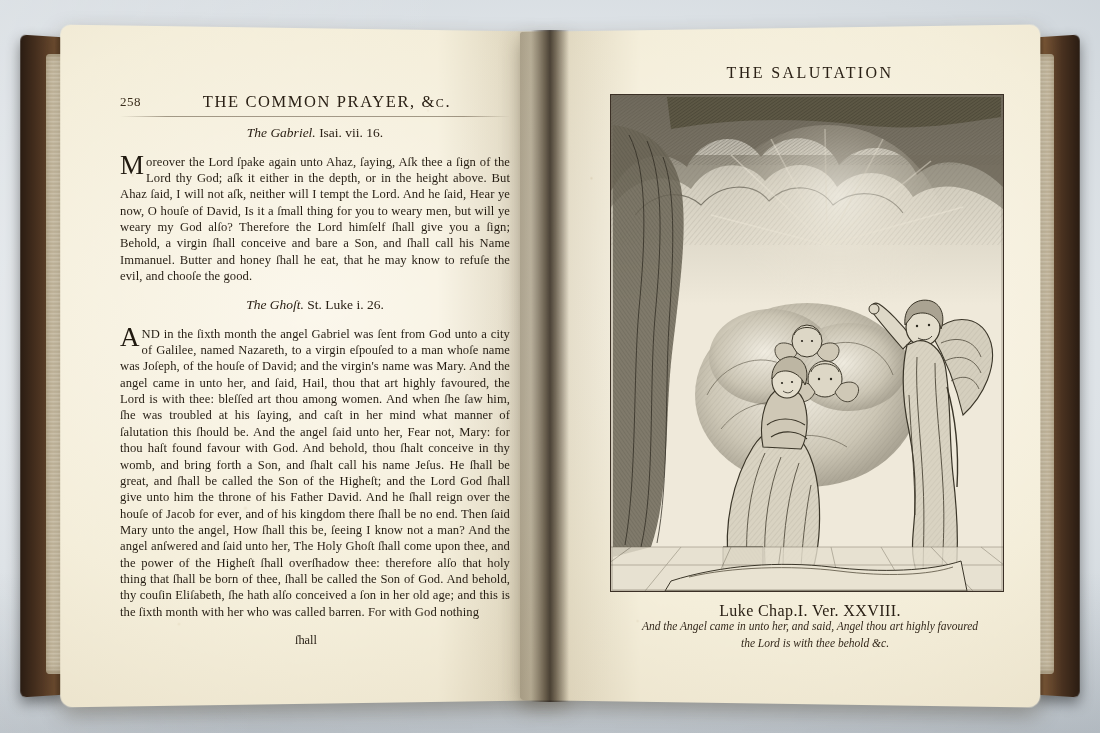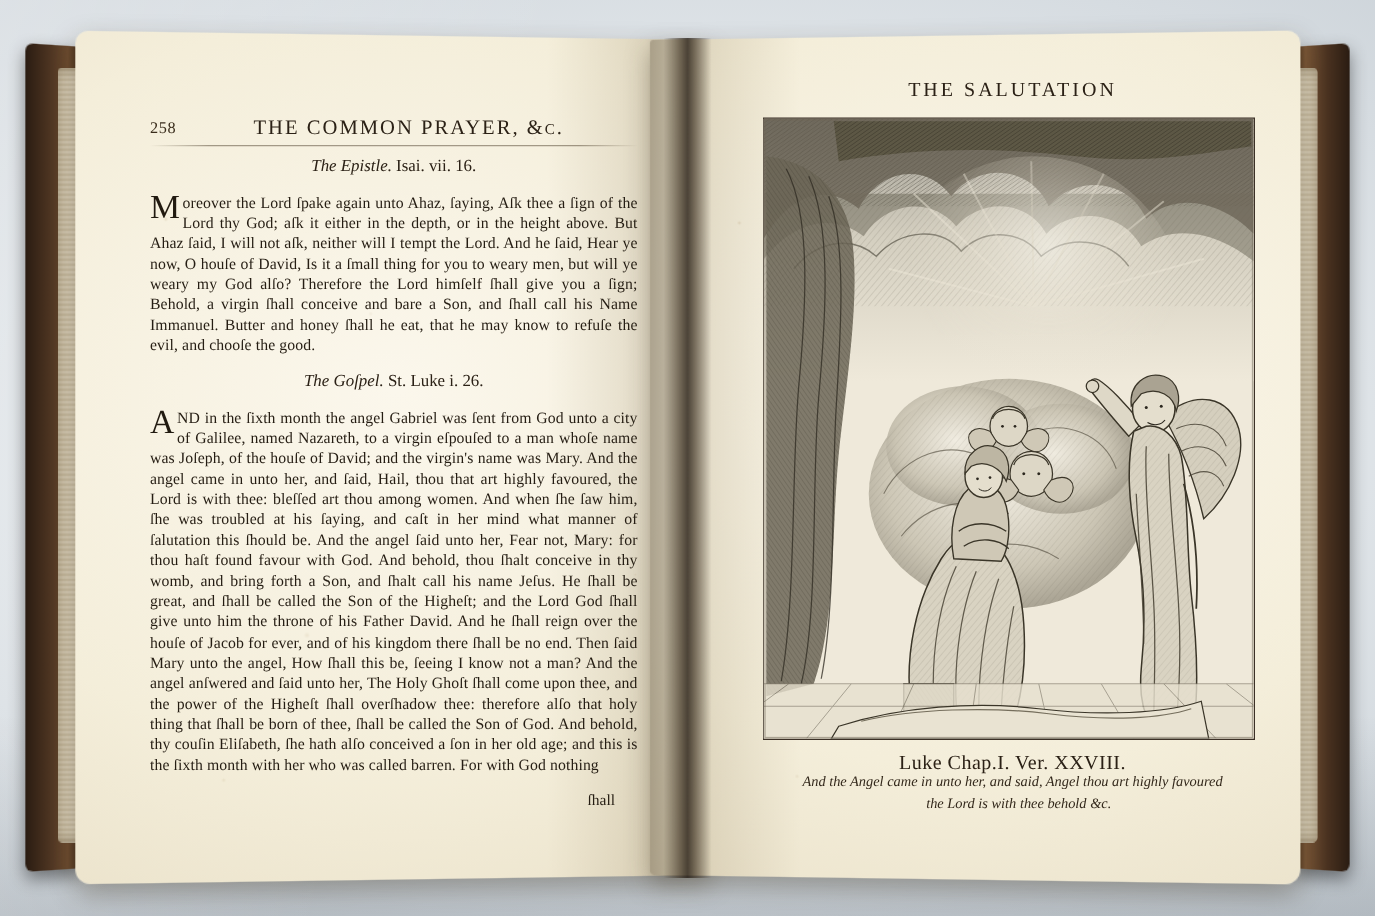--- a/index.html
+++ b/index.html
@@ -181,21 +181,21 @@
   }
   .bodytext .dropcap {
     float: left;
     font-size: 27px;
     line-height: 21px;
     padding: 1px 2px 0 0;
     font-family: "Liberation Serif", serif;
     color: #211a10;
   }
   .catchword {
-    text-align: right;
+    text-align: center;
     font-size: 12.4px;
     margin-top: 3px;
     padding-right: 18px;
     color: #251d13;
   }
 
   
   #right-content {
     position: absolute;
     right: 72px;
@@ -258,30 +258,30 @@
     </div>
 
     <div id="left-content">
 
       <div class="folio">258</div>
 
       <div class="running-head">THE COMMON PRAYER, &amp;c.</div>
       <div class="rule"></div>
 
       <div class="section-head">
-        <span>The Epistle.</span>
+        <span>The Gabriel.</span>
         <span class="rom">Isai. vii. 16.</span>
       </div>
 
       <p class="bodytext">
         <span class="dropcap">M</span><span>oreover the Lord ſpake again unto Ahaz, ſaying, Aſk thee a ſign of the Lord thy God; aſk it either in the depth, or in the height above. But Ahaz ſaid, I will not aſk, neither will I tempt the Lord. And he ſaid, Hear ye now, O houſe of David, Is it a ſmall thing for you to weary men, but will ye weary my God alſo? Therefore the Lord himſelf ſhall give you a ſign; Behold, a virgin ſhall conceive and bare a Son, and ſhall call his Name Immanuel. Butter and honey ſhall he eat, that he may know to refuſe the evil, and chooſe the good.</span>
       </p>
 
       <div class="section-head">
-        <span>The Goſpel.</span>
+        <span>The Ghoſt.</span>
         <span class="rom">St. Luke i. 26.</span>
       </div>
 
       <p class="bodytext">
         <span class="dropcap">A</span><span>ND in the ſixth month the angel Gabriel was ſent from God unto a city of Galilee, named Nazareth, to a virgin eſpouſed to a man whoſe name was Joſeph, of the houſe of David; and the virgin's name was Mary. And the angel came in unto her, and ſaid, Hail, thou that art highly favoured, the Lord is with thee: bleſſed art thou among women. And when ſhe ſaw him, ſhe was troubled at his ſaying, and caſt in her mind what manner of ſalutation this ſhould be. And the angel ſaid unto her, Fear not, Mary: for thou haſt found favour with God. And behold, thou ſhalt conceive in thy womb, and bring forth a Son, and ſhalt call his name Jeſus. He ſhall be great, and ſhall be called the Son of the Higheſt; and the Lord God ſhall give unto him the throne of his Father David. And he ſhall reign over the houſe of Jacob for ever, and of his kingdom there ſhall be no end. Then ſaid Mary unto the angel, How ſhall this be, ſeeing I know not a man? And the angel anſwered and ſaid unto her, The Holy Ghoſt ſhall come upon thee, and the power of the Higheſt ſhall overſhadow thee: therefore alſo that holy thing that ſhall be born of thee, ſhall be called the Son of God. And behold, thy couſin Eliſabeth, ſhe hath alſo conceived a ſon in her old age; and this is the ſixth month with her who was called barren. For with God nothing</span>
       </p>
 
       <div class="catchword">ſhall</div>
     </div>
 

